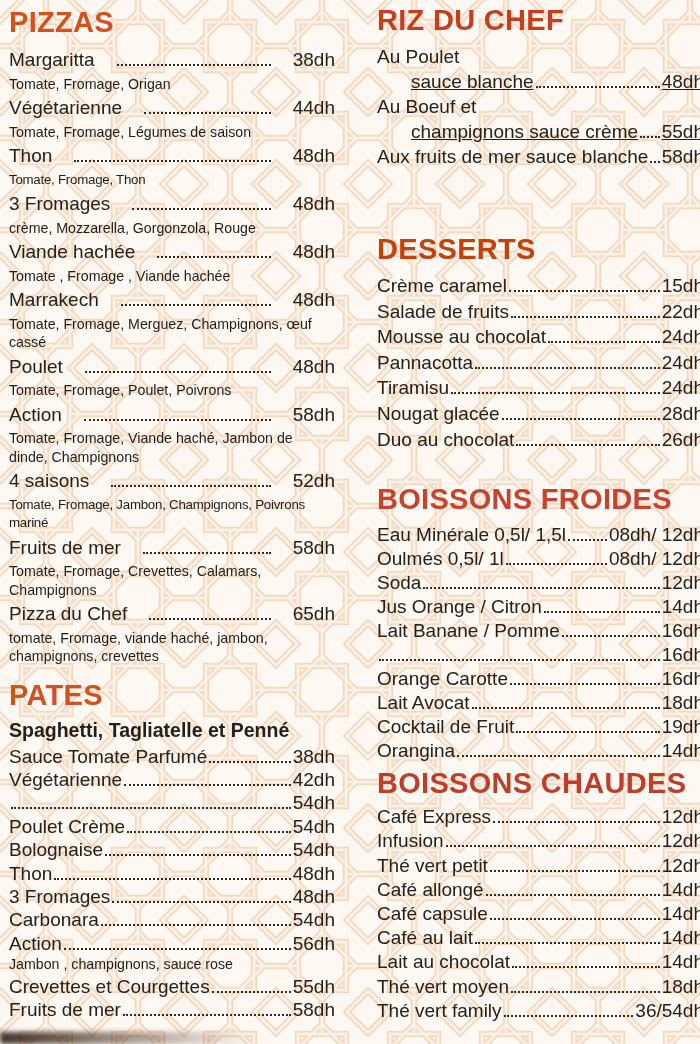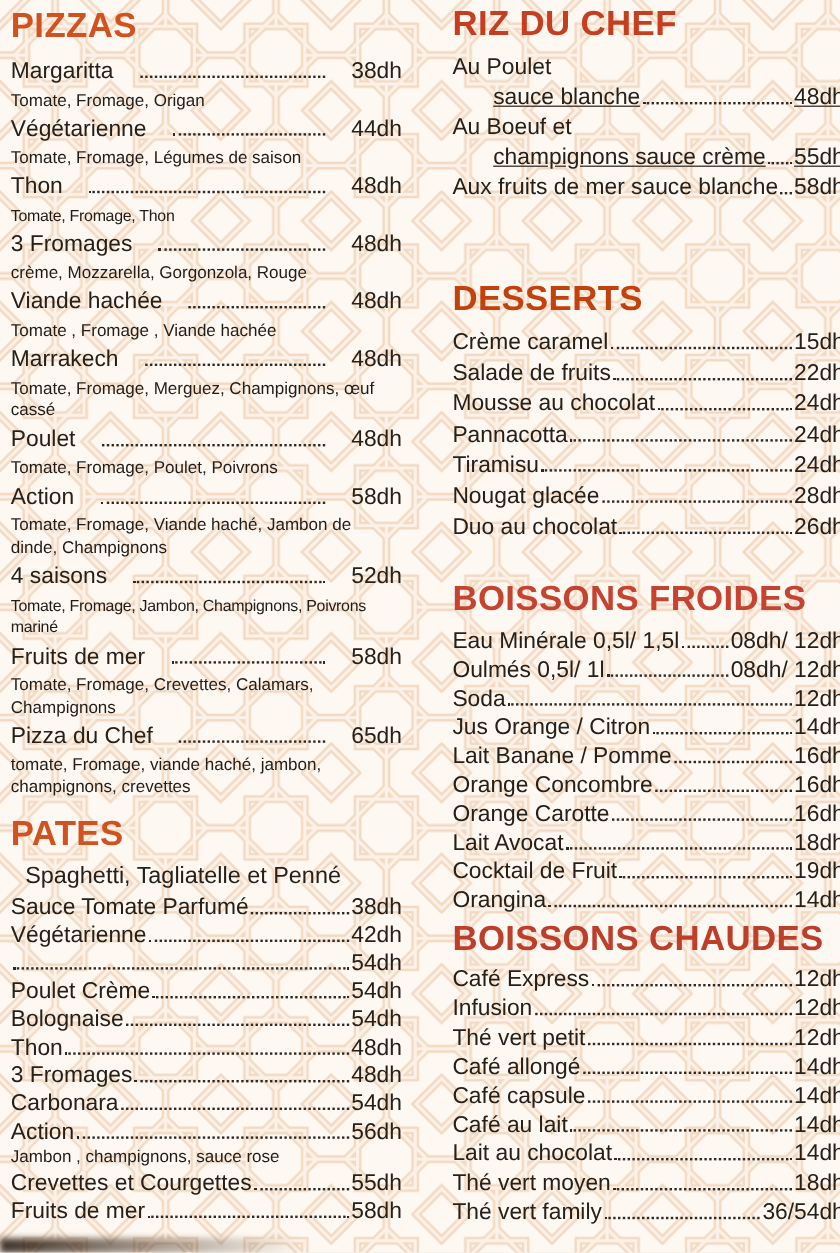--- a/index.html
+++ b/index.html
@@ -13,21 +13,21 @@
   }
   .bg{position:absolute;inset:0;z-index:0;}
   .col{position:absolute;z-index:1;}
   .col-left{left:9px;top:6px;width:326px;}
   .col-right{left:377px;top:4px;width:327px;}
 
   .sec-title{
     font-size:29px;font-weight:700;line-height:32px;
     margin:0 0 8px;letter-spacing:.3px;
   }
-  .sec-subtitle{font-size:19.5px;font-weight:400;margin:0 12px 3px;line-height:23px;}
+  .sec-subtitle{font-size:19.5px;font-weight:700;margin:0 0 3px;line-height:23px;}
 
   .item-line{display:flex;align-items:baseline;font-size:19px;line-height:25px;}
   .item-name{white-space:nowrap;}
   .item-price{white-space:nowrap;}
   .dots{
     flex:1 1 auto;min-width:6px;
     border-bottom:2.2px dotted #2f2a26;
     margin:0 2px 4px 2px;
   }
   .desc{font-size:14.2px;line-height:18.5px;margin:0 0 1px;color:#221c19;}
@@ -304,21 +304,20 @@
           <span class="item-name">Jus Orange / Citron</span>
           <span class="dots"></span>
           <span class="item-price">14dh</span>
         </div>
         <div class="item-line">
           <span class="item-name">Lait Banane / Pomme</span>
           <span class="dots"></span>
           <span class="item-price">16dh</span>
         </div>
         <div class="item-line">
-          <span class="item-name">Orange Concombre</span>
           <span class="dots"></span>
           <span class="item-price">16dh</span>
         </div>
         <div class="item-line">
           <span class="item-name">Orange Carotte</span>
           <span class="dots"></span>
           <span class="item-price">16dh</span>
         </div>
         <div class="item-line">
           <span class="item-name">Lait Avocat</span>

